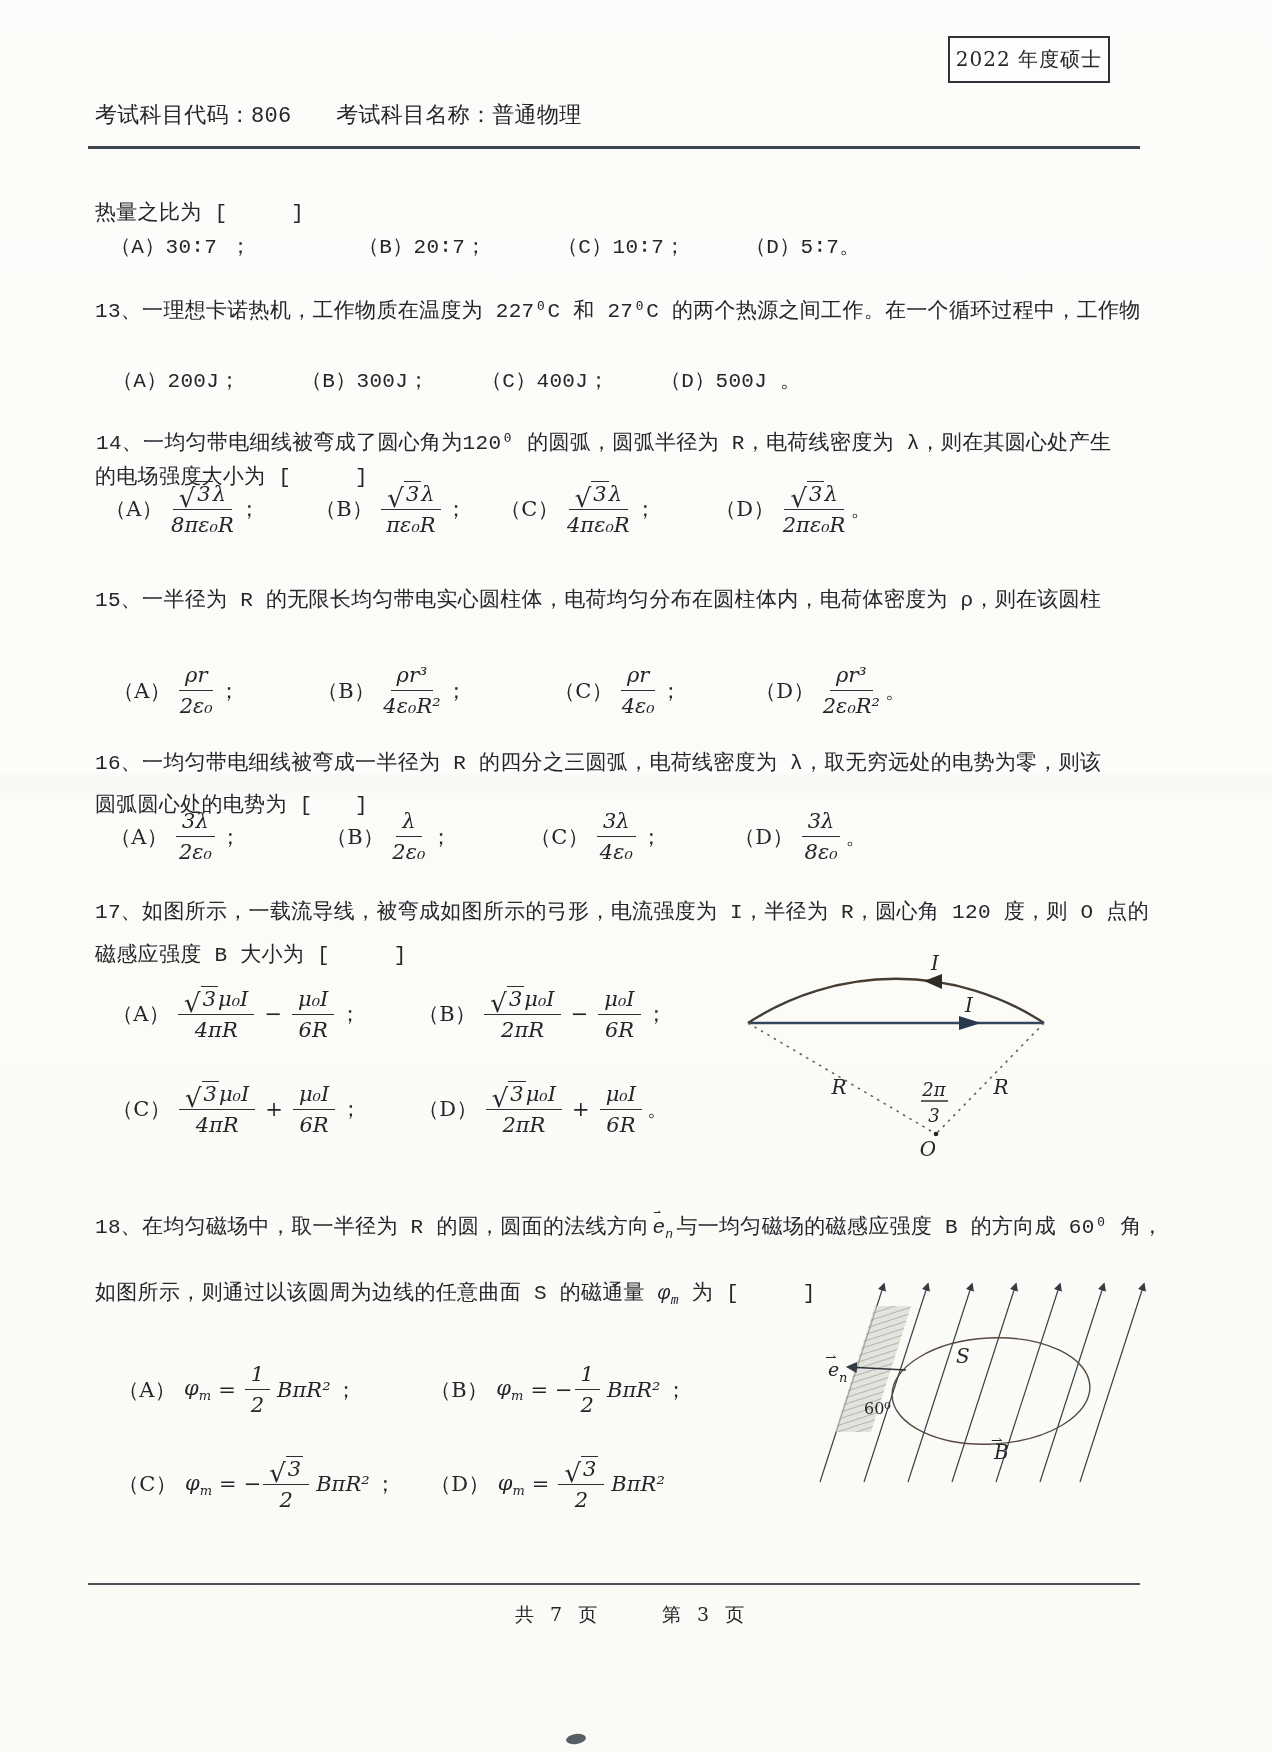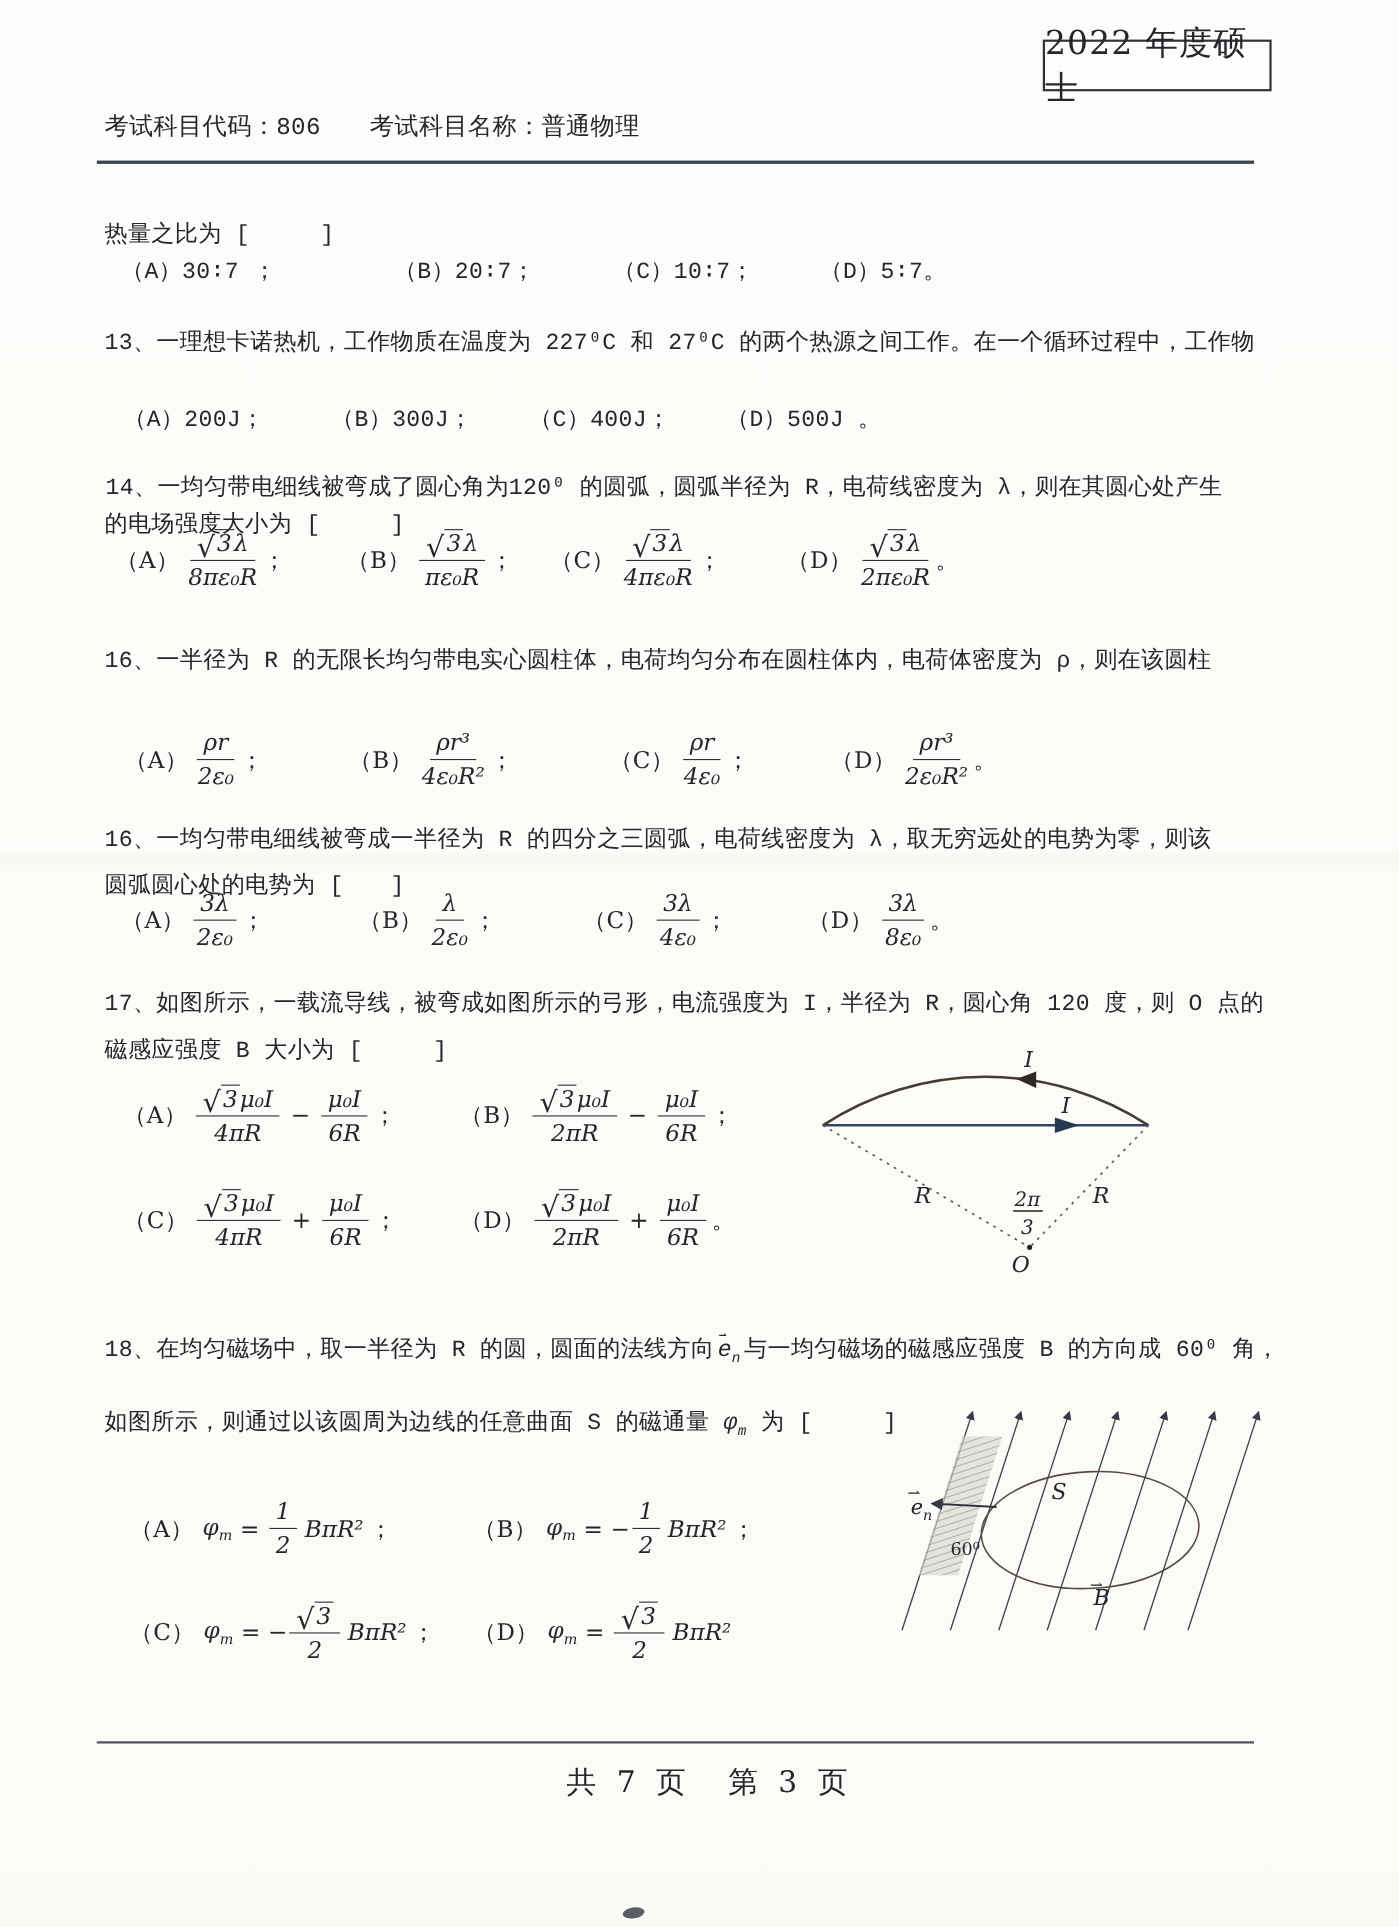--- a/index.html
+++ b/index.html
@@ -1,23 +1,23 @@
 <!DOCTYPE html>
 <html><head>
 <meta charset="utf-8">
 <style>
   * { box-sizing: border-box; }
   body { margin:0; background:#e9e9e7; }
   .page { position:relative; width:1272px; height:1752px; margin:0 auto;
           background:linear-gradient(180deg,#fcfcfa 0%,#fbfbf8 60%,#fafaf7 100%);
           font-family:"DejaVu Serif","Liberation Serif",serif; color:#24262b; overflow:hidden; }
   .line { position:absolute; font-size:21px; white-space:nowrap; letter-spacing:0.3px;font-family:Liberation Mono, monospace; }
-  .year-box { position:absolute; left:948px; top:36px; width:208px; height:47px;
+  .year-box { position:absolute; left:948px; top:36px; width:162px; height:47px;
               border:2.5px solid #2f3338; display:flex; align-items:center; justify-content:center;
-              font-size:30px; letter-spacing:1px; background:#fdfdfc; }
+              font-size:20px; letter-spacing:1px; background:#fdfdfc; }
   .hrule { position:absolute; background:#3e454d; }
   .fopt { position:absolute; display:flex; align-items:center; font-size:21px; }
   .fopt .lab { margin-right:8px; letter-spacing:0.3px; }
   .frac { display:inline-flex; flex-direction:column; align-items:center; font-style:italic; line-height:1.15; }
   .frac .num { display:flex; align-items:flex-end; padding:0 6px 3px; border-bottom:1.7px solid #2b2e34; }
   .frac .den { padding-top:3px; }
   .rsign { font-style:normal; font-size:26px; line-height:0.75; transform:translateY(2px); }
   .rbody { border-top:1.8px solid #2b2e34; padding:0 2px; }
   .rsign:empty { display:none; }
   .rsign:empty + .rbody { border-top:none; padding:0; }
@@ -25,21 +25,21 @@
   .op  { margin:0 10px; font-style:normal; }
   .sep { margin-left:5px; }
   .eq  { margin:0 7px; }
   .sign{ font-style:normal; margin-right:2px; }
   .tail{ font-style:italic; margin-left:7px; }
   .vec { position:relative; display:inline-block; font-style:italic; margin:0 3px; }
   .vec-arrow { position:absolute; left:1px; top:-11px; font-size:12px; font-style:normal; }
   .phiwrap { font-style:italic; }
   sub { font-size:13px; }
   svg text { font-family:"DejaVu Serif","Liberation Serif",serif; fill:#23262c; }
-  .footer-text { position:absolute; font-size:27px; letter-spacing:5px; }
+  .footer-text { position:absolute; font-size:19px; letter-spacing:5px; }
   .smudge { position:absolute; left:566px; top:1734px; width:20px; height:10px;
             background:#3c424b; border-radius:50%; transform:rotate(-8deg); opacity:.85; }
   .tear { position:absolute; left:0; top:750px; width:100%; height:48px; pointer-events:none;
           background:linear-gradient(180deg,rgba(255,255,255,0) 0%,rgba(255,255,255,.35) 45%,rgba(232,230,224,.25) 62%,rgba(255,255,255,0) 100%); }
 </style>
 </head>
 <body>
 
 <div class="page">
 
@@ -109,21 +109,21 @@
         <span class="num">
           <span class="rsign">√</span>
           <span class="rbody">3</span>
           <span>λ</span>
         </span>
         <span class="den">2πε₀R</span>
       </span>
     <span class="sep">。</span>
   </div>
 
-  <div class="line" style="left:95px;top:585px">16、一半径为 R 的无限长均匀带电实心圆柱体，电荷均匀分布在圆柱体内，电荷体密度为 ρ，则在该圆柱</div>
+  <div class="line" style="left:95px;top:585px">15、一半径为 R 的无限长均匀带电实心圆柱体，电荷均匀分布在圆柱体内，电荷体密度为 ρ，则在该圆柱</div>
 
   <div class="fopt" style="left:113px;top:663px">
     <span class="lab">（A）</span>
     <span class="frac">
         <span class="num">
           <span>ρr</span>
         </span>
         <span class="den">2ε₀</span>
       </span>
     <span class="sep">；</span>

